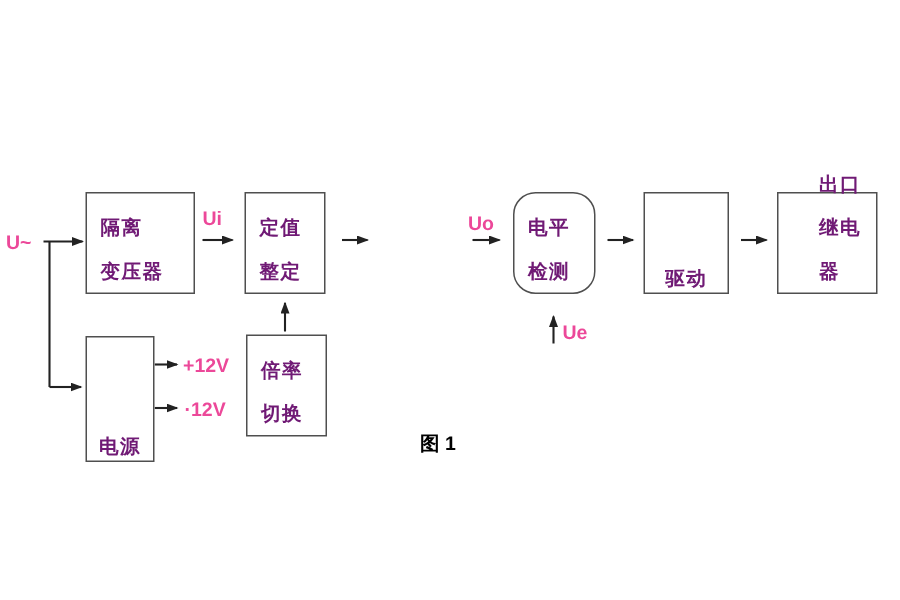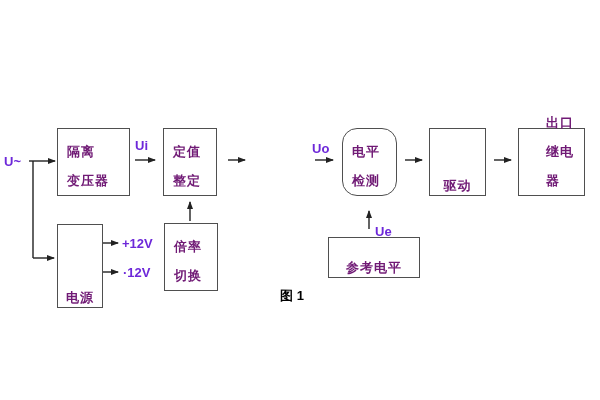--- a/index.html
+++ b/index.html
@@ -9,21 +9,21 @@
   }
   .stage svg.wires{position:absolute;left:0;top:0;}
   .blk{
     position:absolute;box-sizing:border-box;border:1.5px solid #4f4f4f;background:#ffffff;
     display:flex;flex-direction:column;justify-content:flex-end;
     font-size:13px;font-weight:600;line-height:29px;letter-spacing:1px;color:#701a75;
   }
   .blk.two{align-items:flex-start;padding-left:9px;}
   .blk.one{align-items:center;line-height:normal;}
   .sig{
-    position:absolute;font-size:13px;font-weight:bold;color:#6d28d9;white-space:nowrap;
+    position:absolute;font-size:13px;font-weight:bold;color:#ec4899;white-space:nowrap;
   }
   .caption{
     position:absolute;left:262px;top:287px;width:60px;text-align:center;
     font-size:13px;font-weight:600;color:#000000;
   }
 </style>
 </head>
 <body>
 
 <div class="stage">
@@ -77,26 +77,23 @@
 
   <div class="blk one" style="left:57px;top:224px;width:46px;height:84px;">
     <span>电源</span>
   </div>
 
   <div class="blk two" style="left:164px;top:223px;width:54px;height:68px;">
     <span>倍率</span>
     <span>切换</span>
   </div>
 
-  <div class="blk one" style="left:328px;top:237px;width:92px;height:41px;">
-    <span>参考电平</span>
-  </div>
 
   <span class="sig" style="left:4px;top:154px;">U~</span>
   <span class="sig" style="left:135px;top:138px;">Ui</span>
   <span class="sig" style="left:312px;top:141px;">Uo</span>
-  <span class="sig" style="left:375px;top:224px;">Ue</span>
+  <span class="sig" style="left:375px;top:214px;">Ue</span>
   <span class="sig" style="left:122px;top:236px;">+12V</span>
   <span class="sig" style="left:123px;top:265px;">·12V</span>
 
   <div class="caption">图 1</div>
 
 </div>
 
 </body></html>

